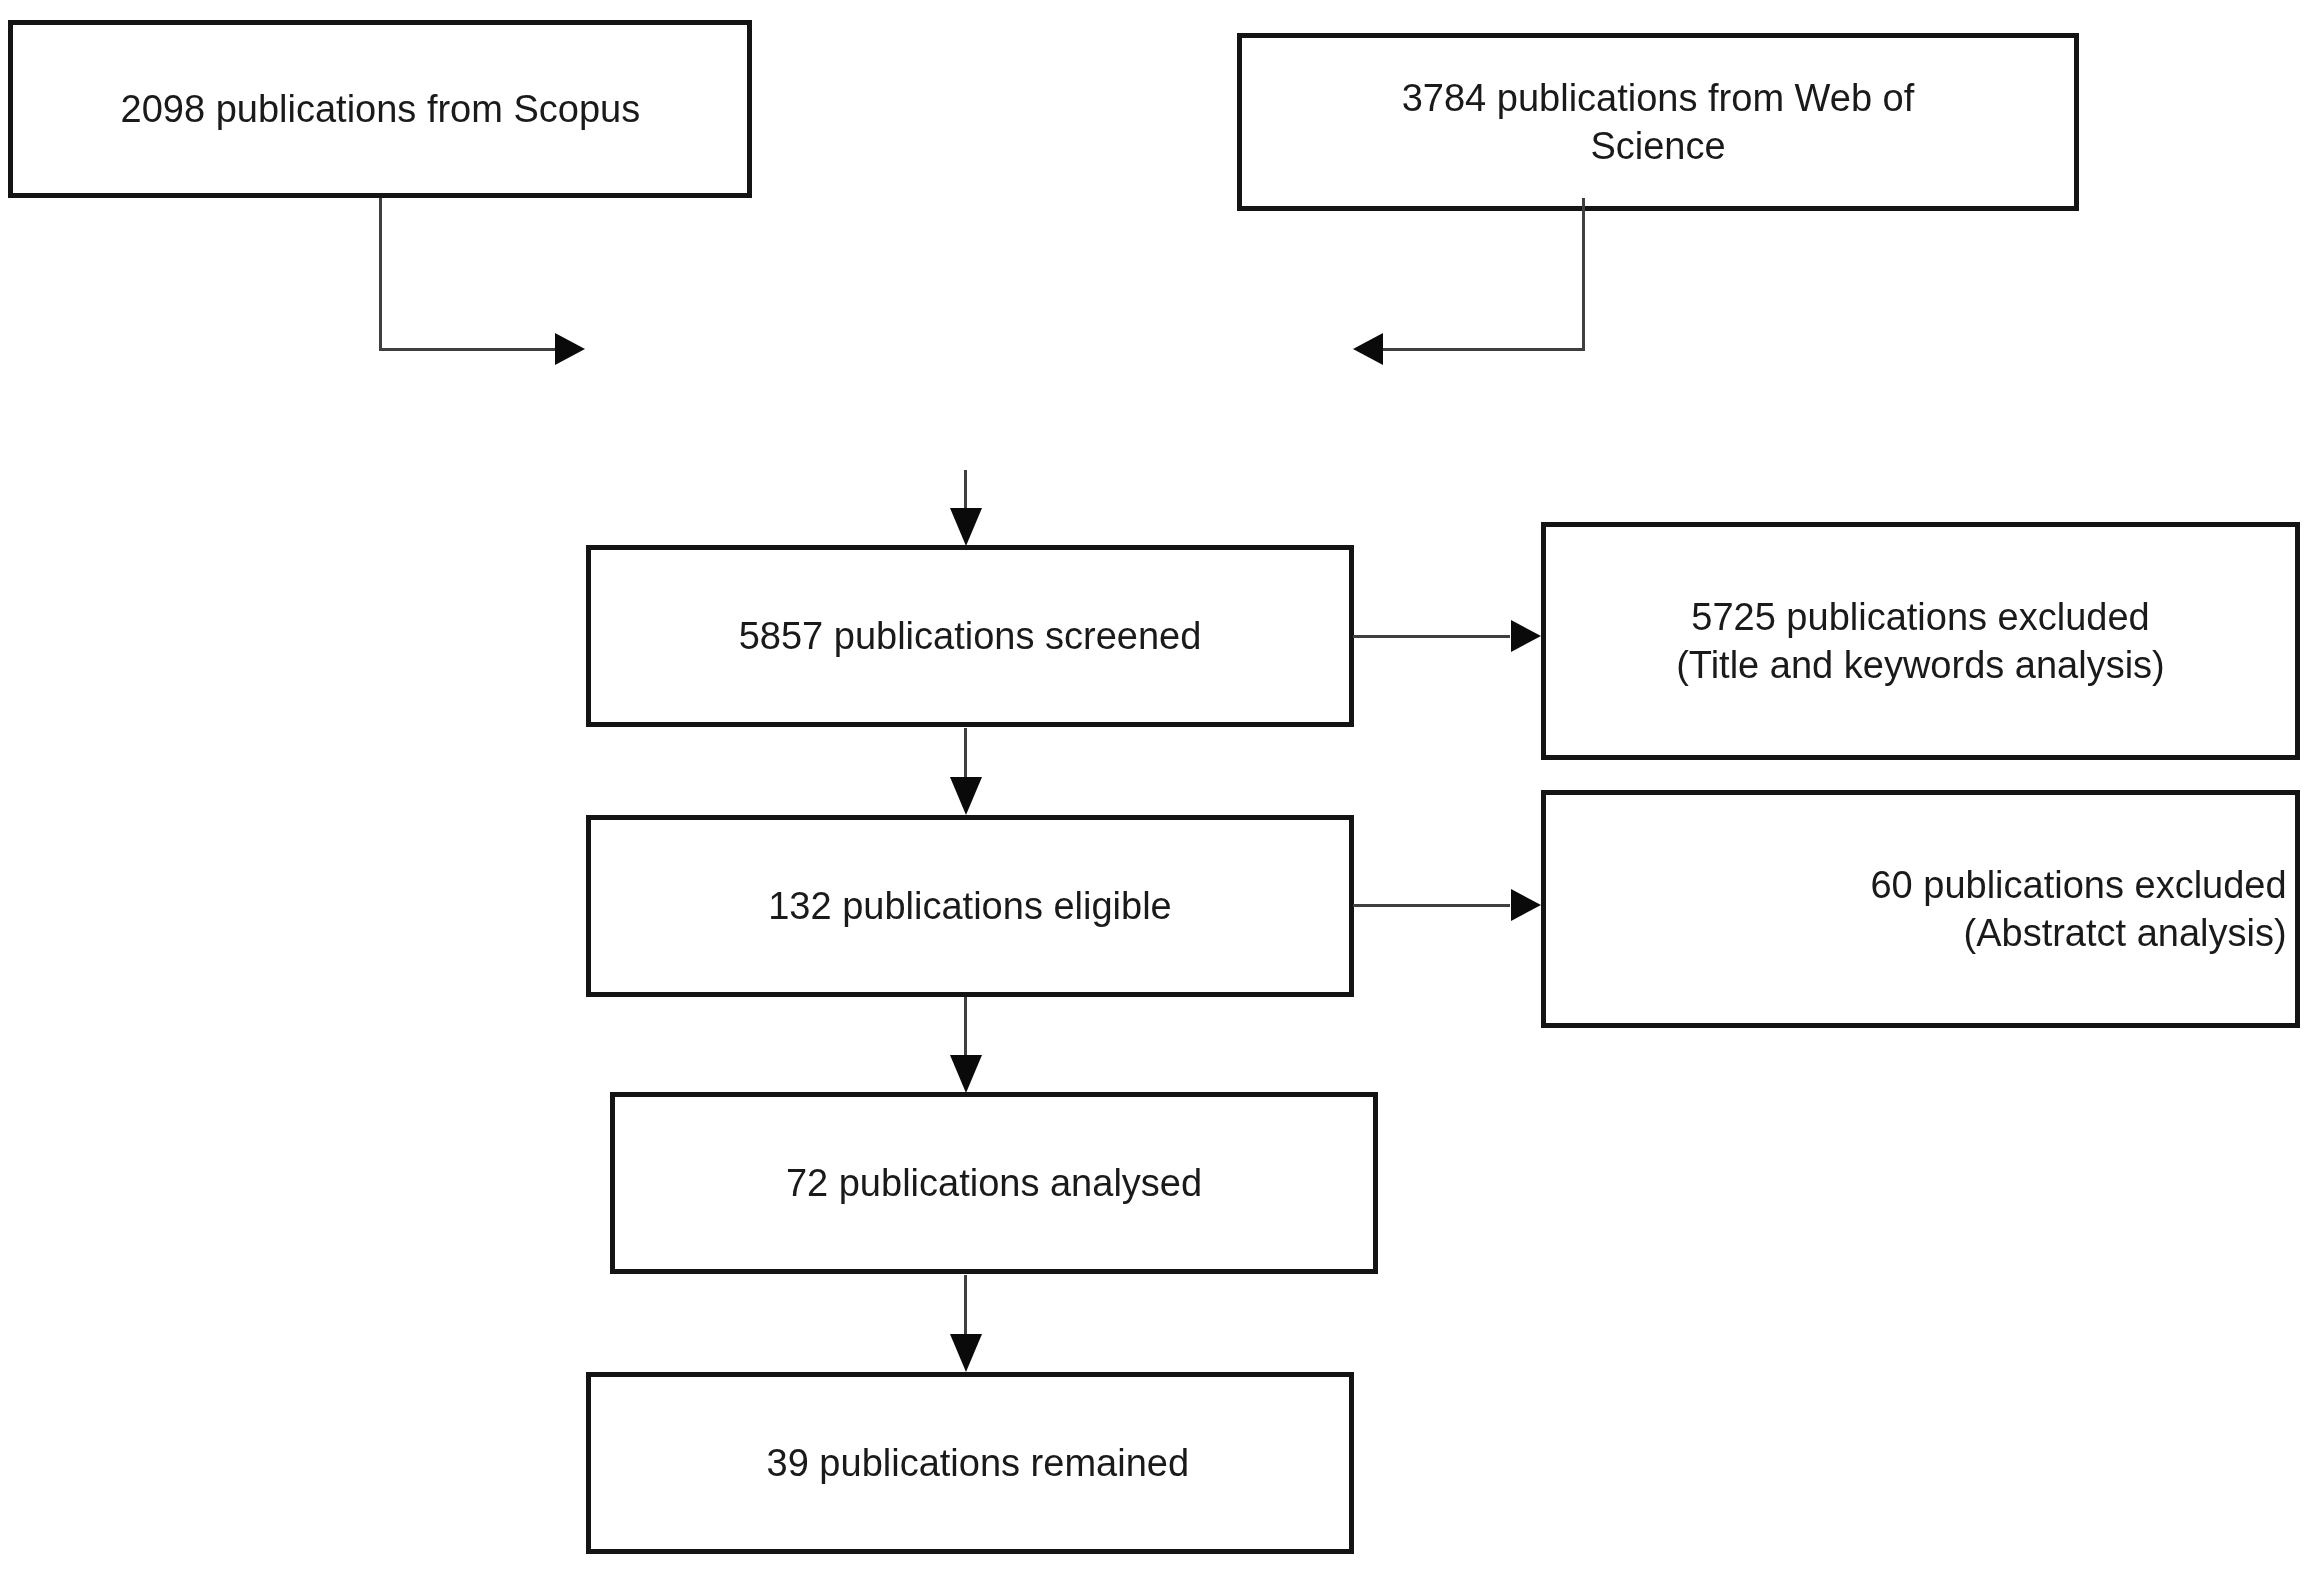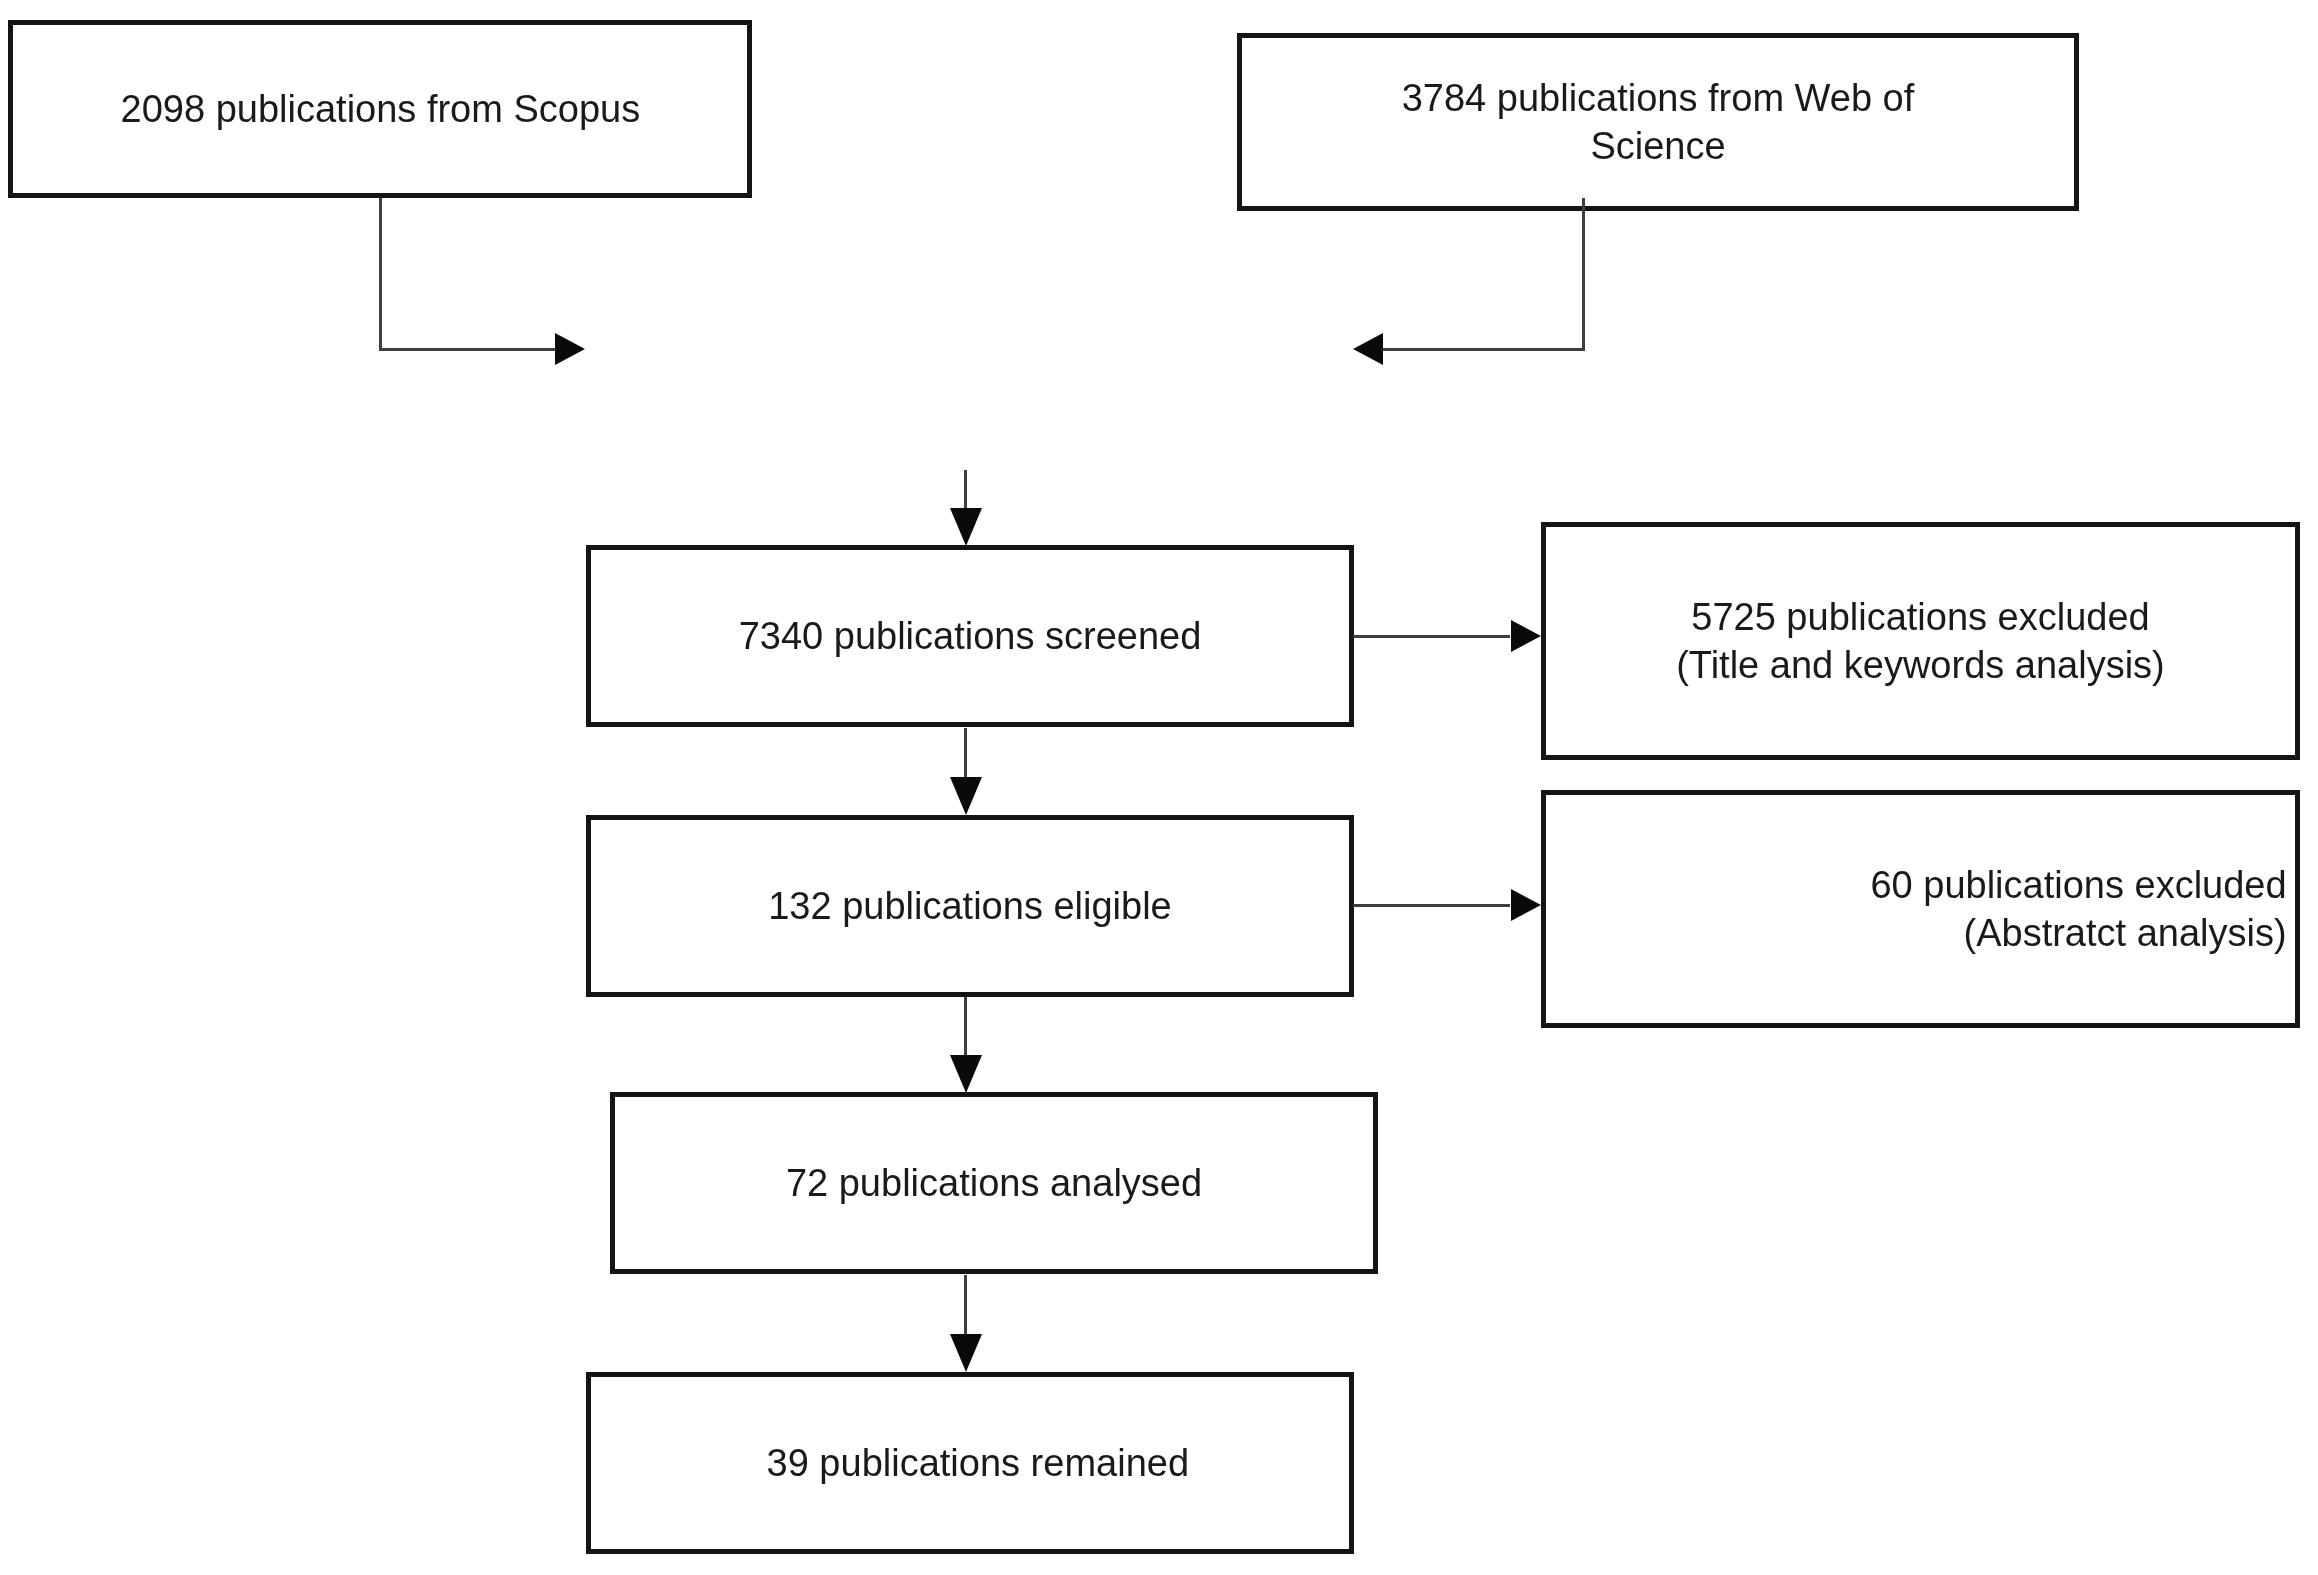--- a/index.html
+++ b/index.html
@@ -74,21 +74,21 @@
 
   <div class="vline" style="left:1582px; top:198px; width:3.3px; height:151px;"></div>
   <div class="hline" style="left:1383px; top:348px; width:202px; height:3.3px;"></div>
   <div class="arrow arrow-left" style="left:1353px; top:333px;"></div>
 
 
   <div class="vline" style="left:964px; top:470px; width:3.3px; height:39px;"></div>
   <div class="arrow arrow-down" style="left:950px; top:508px;"></div>
 
   <div class="box" style="left:586px; top:545px; width:768px; height:182px;">
-    <span class="line">7340 publications screened</span>
+    <span class="line">5857 publications screened</span>
   </div>
 
   <div class="hline" style="left:1353px; top:635px; width:157px; height:3.3px;"></div>
   <div class="arrow arrow-right" style="left:1511px; top:620px;"></div>
 
   <div class="box" style="left:1541px; top:522px; width:759px; height:238px;">
     <span class="line">5725 publications excluded</span>
     <span class="line">(Title and keywords analysis)</span>
   </div>
 

